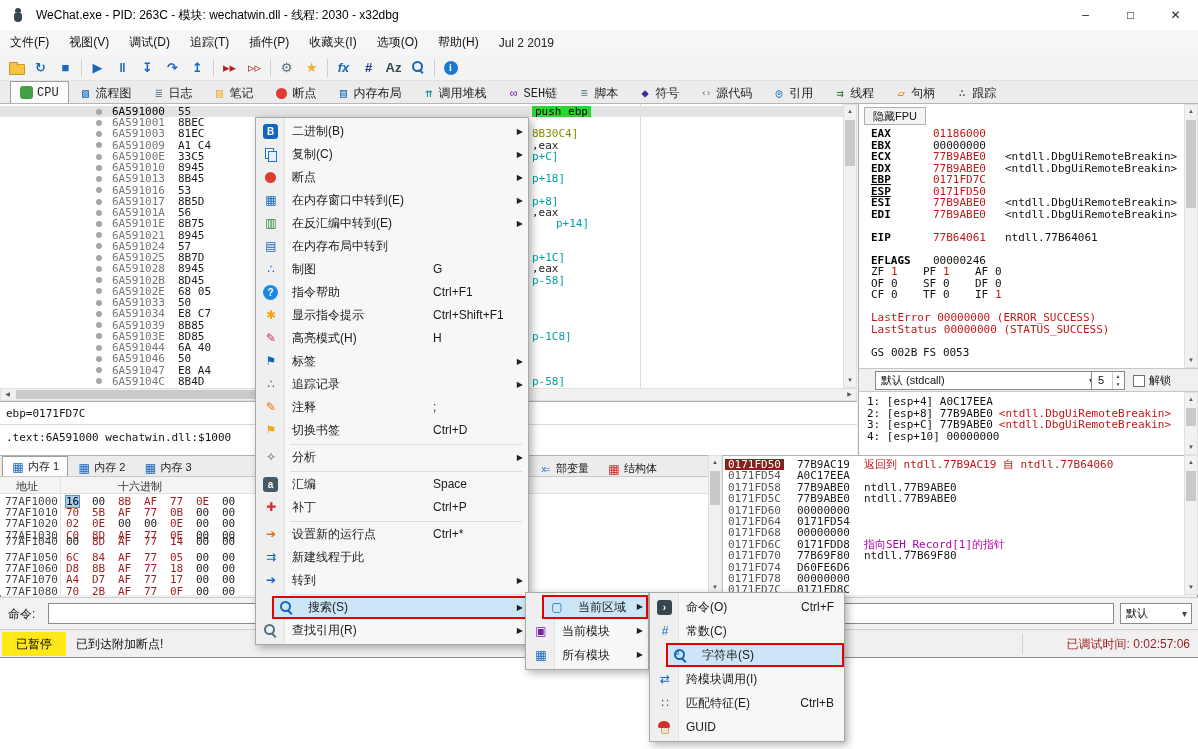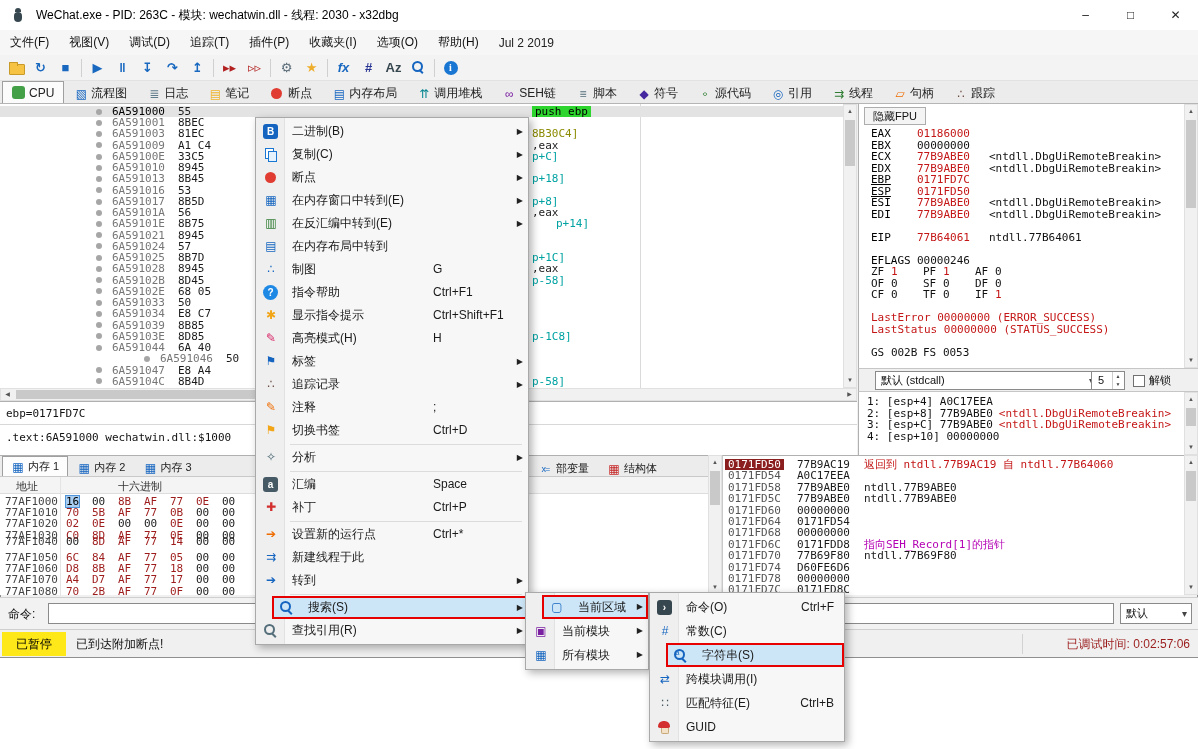--- a/index.html
+++ b/index.html
@@ -28,42 +28,42 @@
 
   
   #toolbar { position:absolute; left:0; top:55px; width:1198px; height:26px; background:#f3f3f3;
              border-bottom:1px solid #e2e2e2; display:flex; align-items:center; padding-left:3px; }
   .tb-btn { width:25px; height:22px; display:flex; align-items:center; justify-content:center; border-radius:2px; }
   .tb-sep { width:1px; height:18px; background:#d0d0d0; margin:0 3px; }
   .tbg { font-size:13px; font-weight:bold; line-height:16px; }
 
   
   #tabbar { position:absolute; left:0; top:81px; width:1198px; height:23px; background:#ececec;
-            border-bottom:1px solid #b5b5b5; display:flex; align-items:flex-end; padding-left:2px; }
+            border-bottom:1px solid #b5b5b5; display:flex; align-items:flex-end; padding-left:10px;font-family:Liberation Mono, monospace; }
   .tab { display:flex; align-items:center; gap:4px; padding:0 9px; height:21px; color:#222; border:1px solid transparent; border-bottom:none; }
   .tab.active { background:#fbfbfb; border-color:#9f9f9f; height:22px; }
   .tic { width:13px; height:13px; font-size:11px; line-height:13px; text-align:center; display:inline-block; }
 
   
   #disasm { position:absolute; left:0; top:104px; width:857px; height:297px; background:#fff; }
   #disasm-divider { position:absolute; left:640px; top:0; width:1px; height:284px; background:#dadada; }
   .drow { position:absolute; left:0; width:843px; height:11.24px; line-height:11.3px; }
   .drow.sel { background:#e3e3e3; }
   .bpdot { position:absolute; left:96px; top:2.6px; width:6px; height:6px; border-radius:50%; background:#a6a6a6; }
   .daddr { position:absolute; left:112px; color:#767676; }
   .drow.sel .daddr { color:#000; }
   .dbytes { position:absolute; left:178px; color:#1a1a1a; }
   .dinstr { position:absolute; left:532px; top:0; background:#2fd52f; color:#000; padding:0 3px; }
   .dfrag { position:absolute; left:532px; line-height:11.3px; }
 
   
   #registers { position:absolute; left:858px; top:104px; width:340px; height:264px; background:#fff; border-left:1px solid #b0b0b0; }
   #hidefpu { position:absolute; left:5px; top:3px; height:18px; padding:0 8px; background:#f4f4f4; border:1px solid #adadad; font-size:11px; line-height:16px; }
   .rline { position:absolute; left:12px; line-height:11.5px; white-space:nowrap; }
-  .rn { display:inline-block; width:46px; font-weight:normal; color:#000; }
+  .rn { display:inline-block; width:62px; font-weight:bold; color:#000; }
   .rv { display:inline-block; min-width:58px; }
   .rx { margin-left:14px; }
   .rf { display:inline-block; width:52px; }
 
   
   #callconv { position:absolute; left:858px; top:368px; width:340px; height:24px; background:#f0f0f0;
               border-top:1px solid #c6c6c6; border-bottom:1px solid #c6c6c6; border-left:1px solid #b0b0b0; }
   .combo { position:absolute; background:#fff; border:1px solid #8a8a8a; padding-left:5px; line-height:17px; font-size:11px; }
   .combo::after { content:"▾"; position:absolute; right:4px; top:0; line-height:17px; color:#444; font-size:10px; }
   #spinner { position:absolute; left:232px; top:2px; width:34px; height:19px; background:#fff; border:1px solid #8a8a8a; font-size:11px; line-height:17px; padding-left:6px; }
@@ -424,21 +424,21 @@
         <div class="drow mono" style="top: 226.8px;">
           <span class="bpdot"></span>
           <span class="daddr">6A59103E</span>
           <span class="dbytes">8D85</span>
         </div>
         <div class="drow mono" style="top: 238.04px;">
           <span class="bpdot"></span>
           <span class="daddr">6A591044</span>
           <span class="dbytes">6A 40</span>
         </div>
-        <div class="drow mono" style="top: 249.28px; margin-left: 48px;">
+        <div class="drow mono" style="top: 249.28px;">
           <span class="bpdot"></span>
           <span class="daddr">6A591046</span>
           <span class="dbytes">50</span>
         </div>
         <div class="drow mono" style="top: 260.52px;">
           <span class="bpdot"></span>
           <span class="daddr">6A591047</span>
           <span class="dbytes">E8 A4</span>
         </div>
         <div class="drow mono" style="top: 271.76px;">

